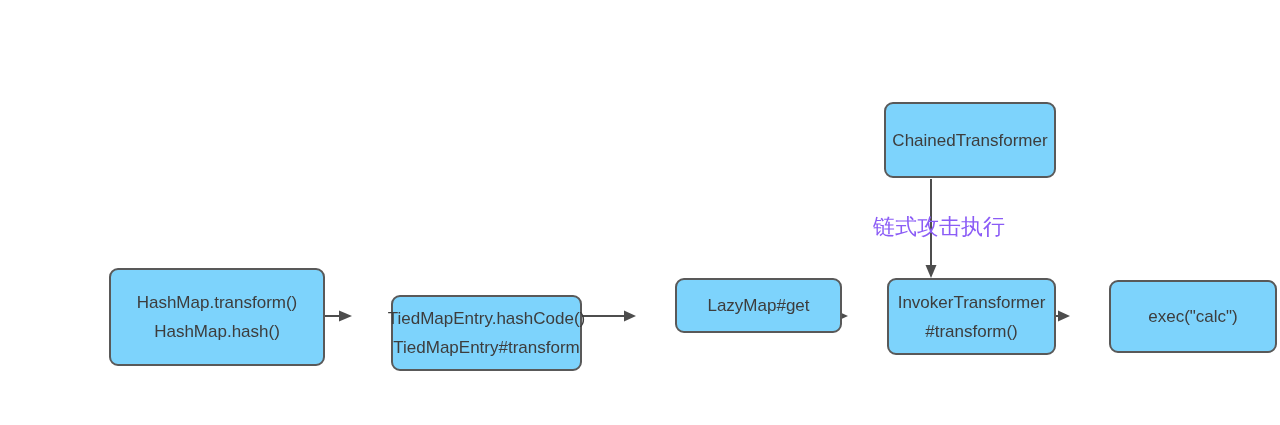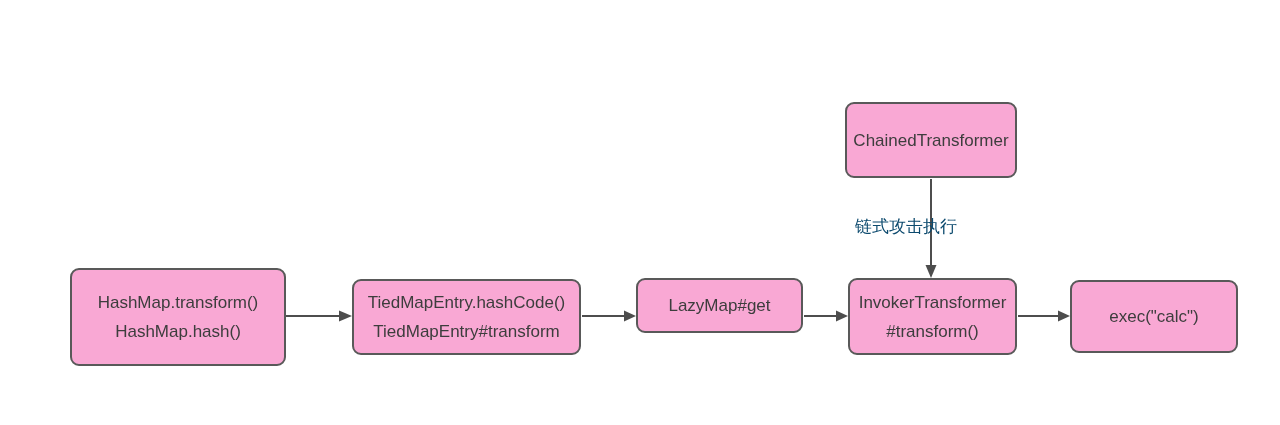--- a/index.html
+++ b/index.html
@@ -25,47 +25,48 @@
     stroke: #4d4d4d;
     stroke-width: 2;
   }
   .connectors polygon {
     fill: #4d4d4d;
     stroke: none;
   }
   .node {
     position: absolute;
     box-sizing: border-box;
-    background: #f9a8d4;
+    background: #7dd3fc;
     border: 2px solid #595959;
     border-radius: 9px;
     display: flex;
     flex-direction: column;
     justify-content: center;
     align-items: center;
     color: #3d3d3d;
     font-size: 17px;
     line-height: 29px;
     text-align: center;
     z-index: 2;
+    margin-left: 39px;
   }
   .node-hashmap            { left: 70px;   top: 268px; width: 216px; height: 98px; }
-  .node-tiedmapentry       { left: 352px;  top: 279px; width: 229px; height: 76px; }
+  .node-tiedmapentry       { left: 352px;  top: 295px; width: 191px; height: 76px; }
   .node-lazymap            { left: 636px;  top: 278px; width: 167px; height: 55px; }
   .node-chainedtransformer { left: 845px;  top: 102px; width: 172px; height: 76px; }
   .node-invokertransformer { left: 848px;  top: 278px; width: 169px; height: 77px; }
   .node-exec               { left: 1070px; top: 280px; width: 168px; height: 73px; }
   .edge-label {
     position: absolute;
     left: 855px;
     top: 215px;
     width: 150px;
-    text-align: left;
-    color: #0c4a6e;
-    font-size: 17px;
+    text-align: right;
+    color: #8b5cf6;
+    font-size: 22px;
     line-height: 24px;
     z-index: 3;
     background: transparent;
   }
 </style>
 </head>
 <body>
 
 <div class="canvas">
 

